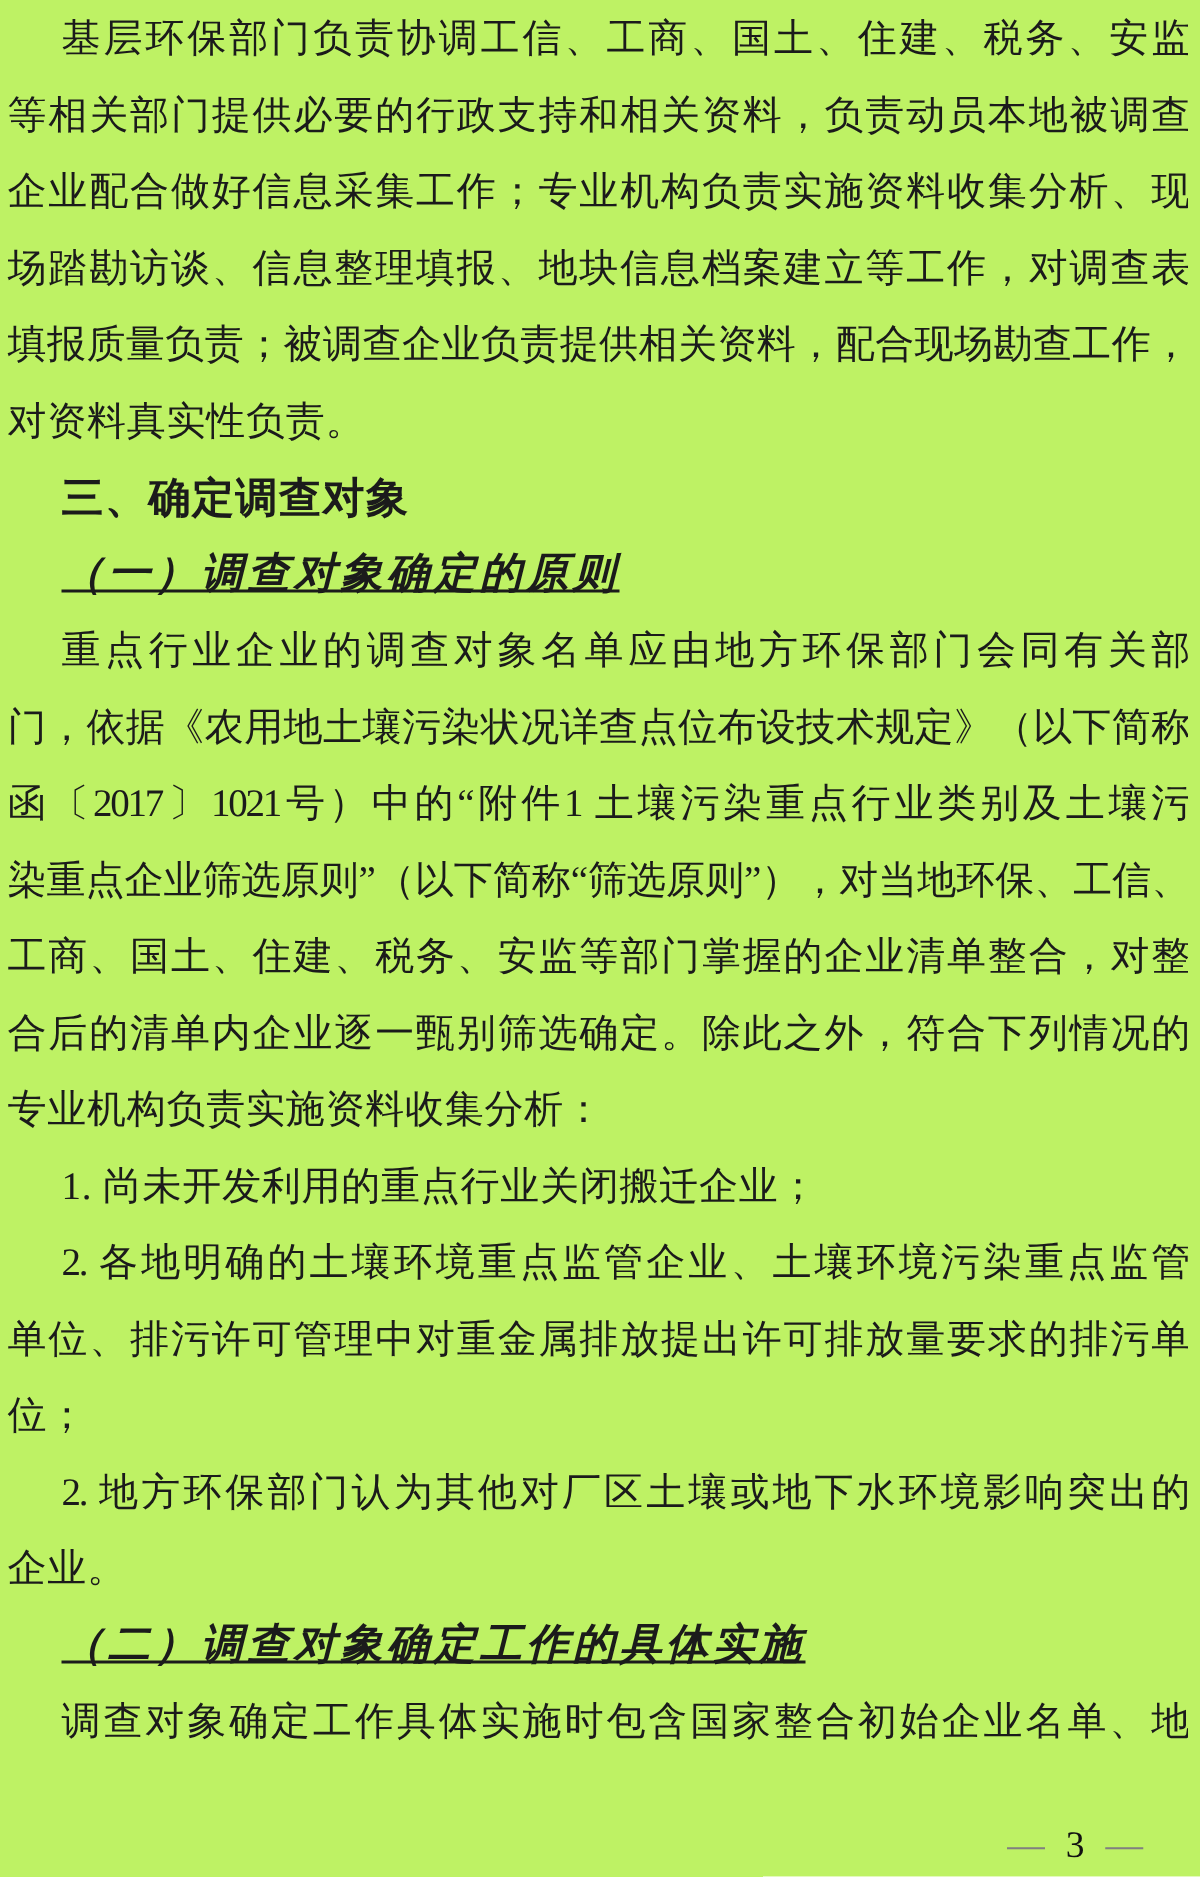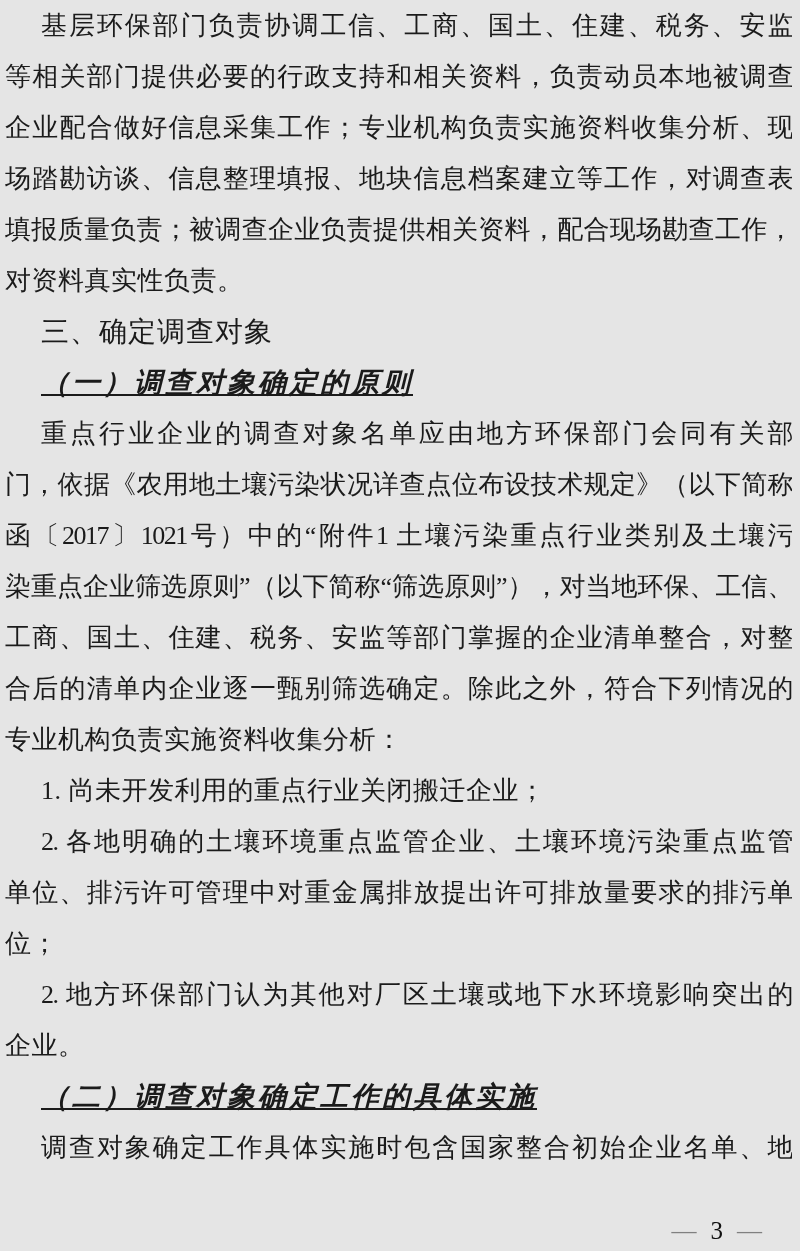--- a/index.html
+++ b/index.html
@@ -4,21 +4,21 @@
 <style>
   html, body {
     margin: 0;
     padding: 0;
     background: #ffffff;
   }
   .page {
     position: relative;
     width: 800px;
     height: 1251px;
-    background: #e5e5e5;
+    background: #bef264;
     box-sizing: border-box;
     overflow: hidden;
     font-family: "Liberation Serif", "DejaVu Serif", serif;
     color: #1b1b1b;
   }
   .textcol {
     position: absolute;
     top: 0;
     left: 5px;
     right: 8px;
@@ -34,21 +34,21 @@
   .indent {
     text-indent: 36px;
   }
   .justify {
     text-align: justify;
     text-align-last: justify;
     letter-spacing: -1.5px;
   }
   .h1 {
     font-family: "Liberation Sans", "DejaVu Sans", sans-serif;
-    font-weight: 400;
+    font-weight: 700;
     font-size: 28px;
     letter-spacing: 1px;
   }
   .h2 {
     font-weight: 700;
     font-style: italic;
     font-size: 28px;
     letter-spacing: 3px;
     text-decoration: underline;
   }

